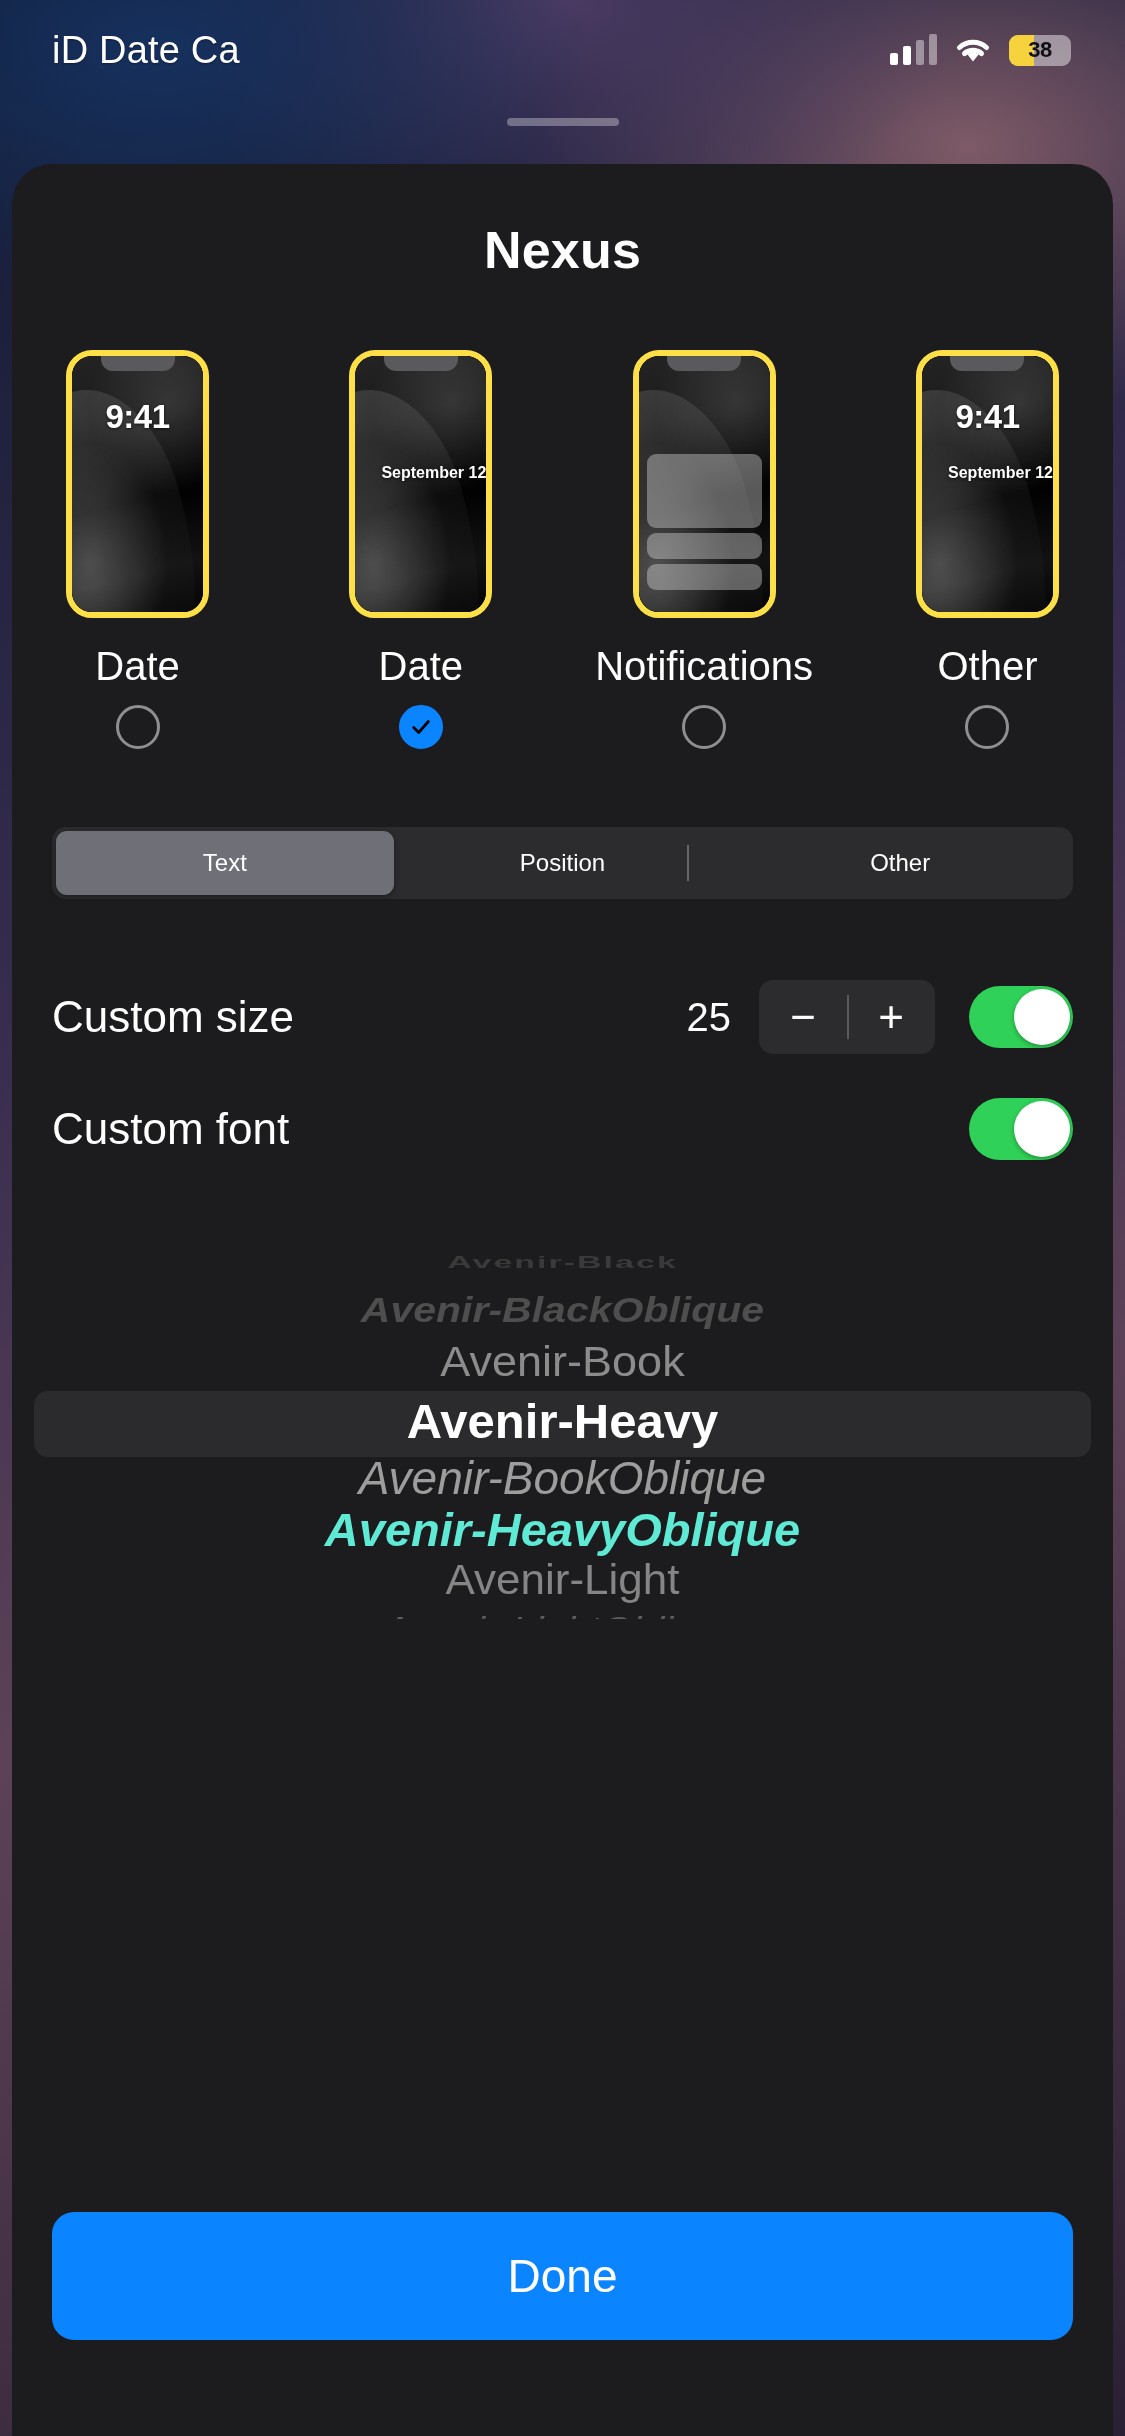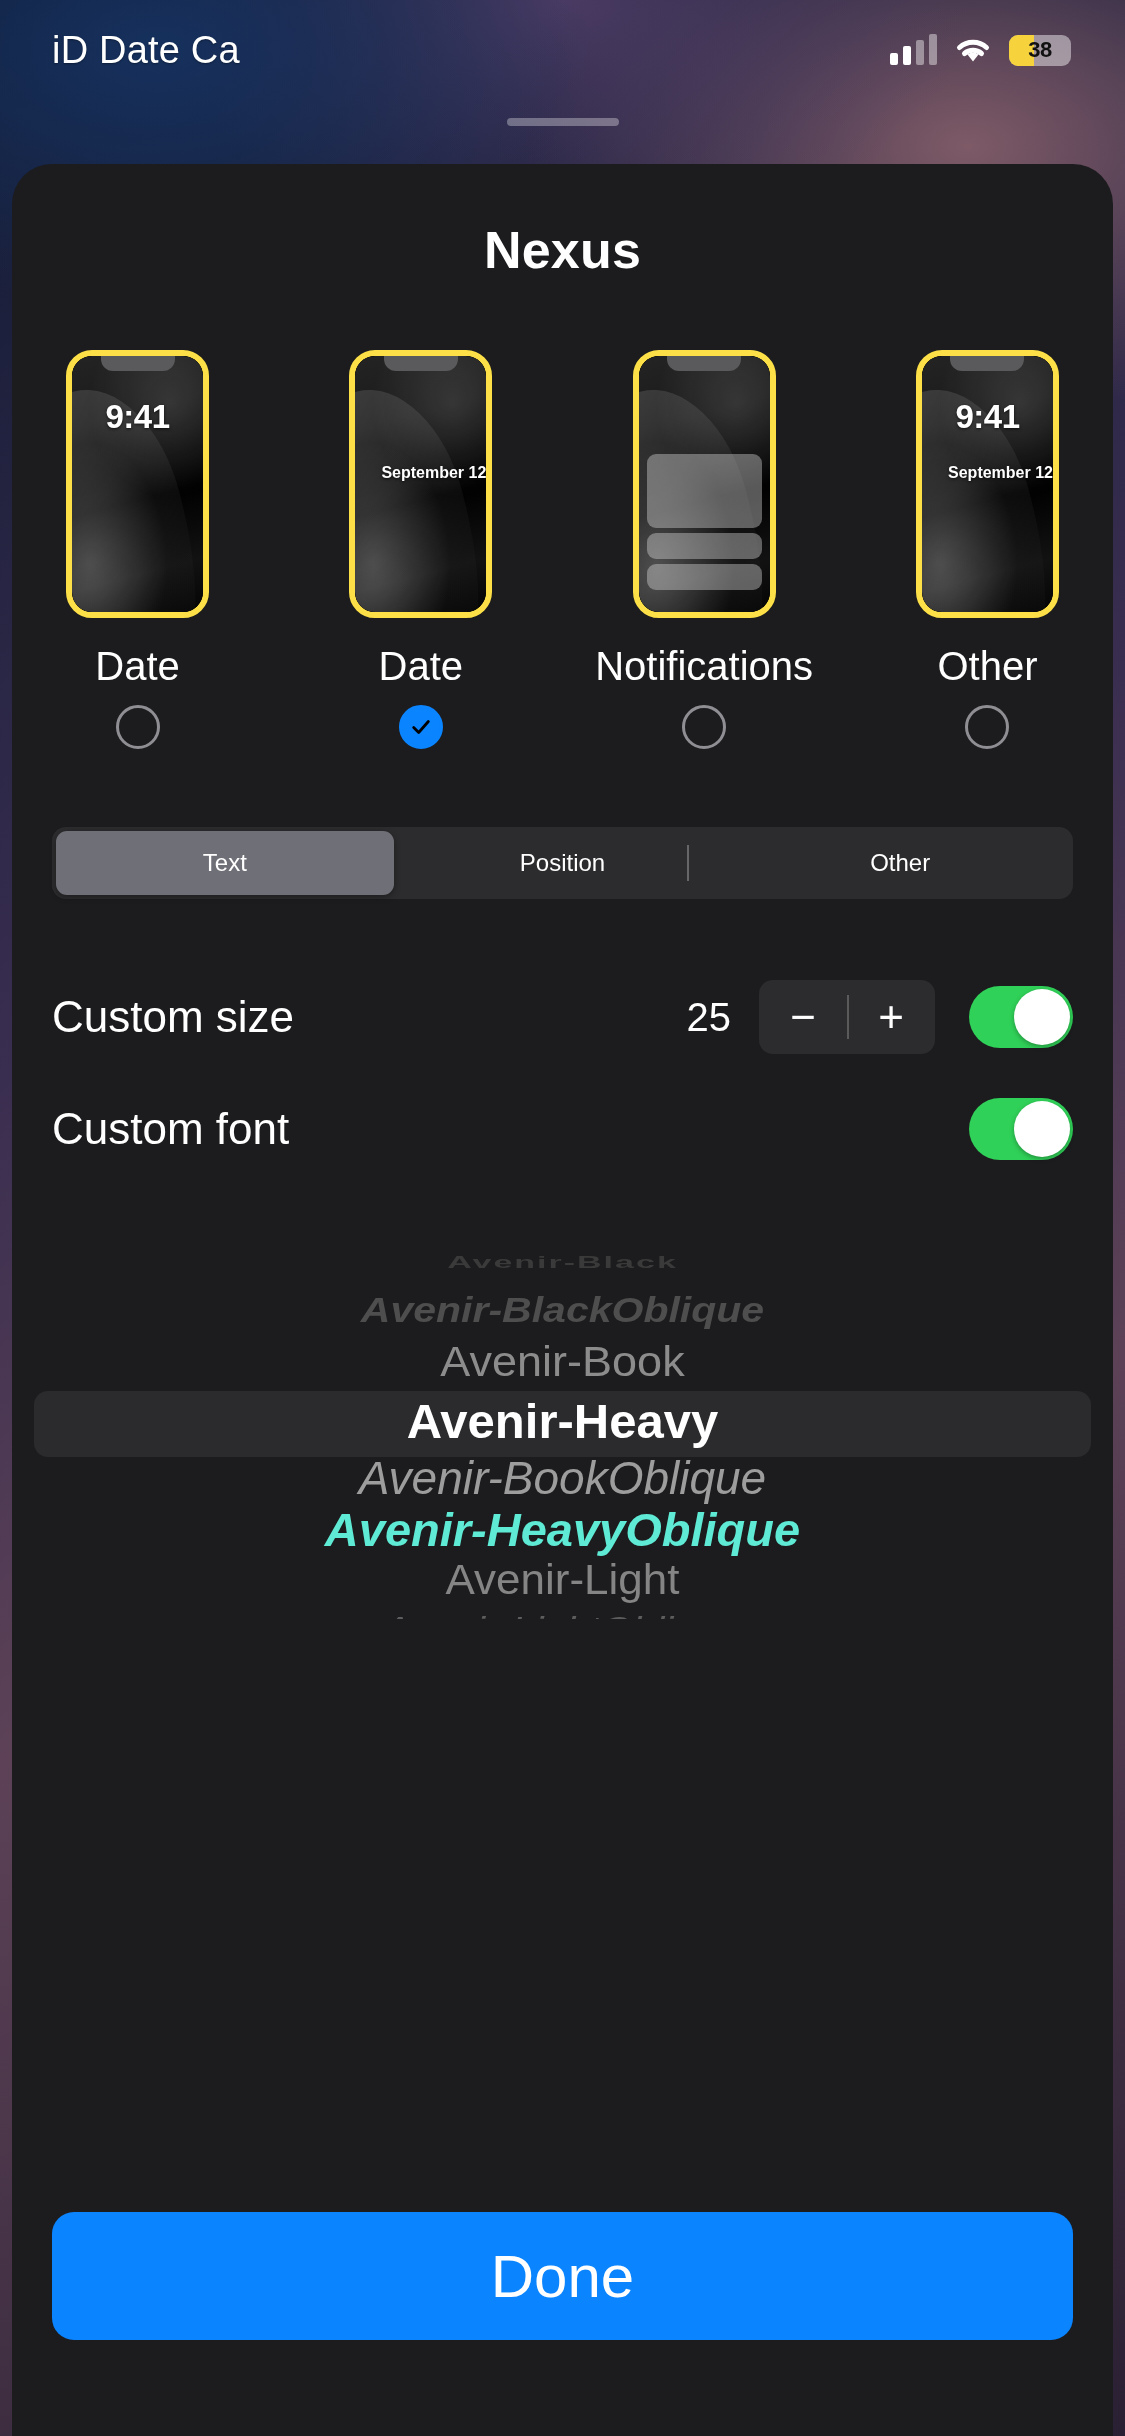--- a/index.html
+++ b/index.html
@@ -418,21 +418,21 @@
     left: 40px;
     right: 40px;
     bottom: 96px;
     height: 128px;
     background: #0a84ff;
     border-radius: 22px;
     display: flex;
     align-items: center;
     justify-content: center;
     color: #fff;
-    font-size: 60px;
+    font-size: 46px;
   }
 </style>
 </head>
 <body>
 
 <div id="screen">
 
   <div class="wallpaper"></div>
 
   <div class="status-bar">

